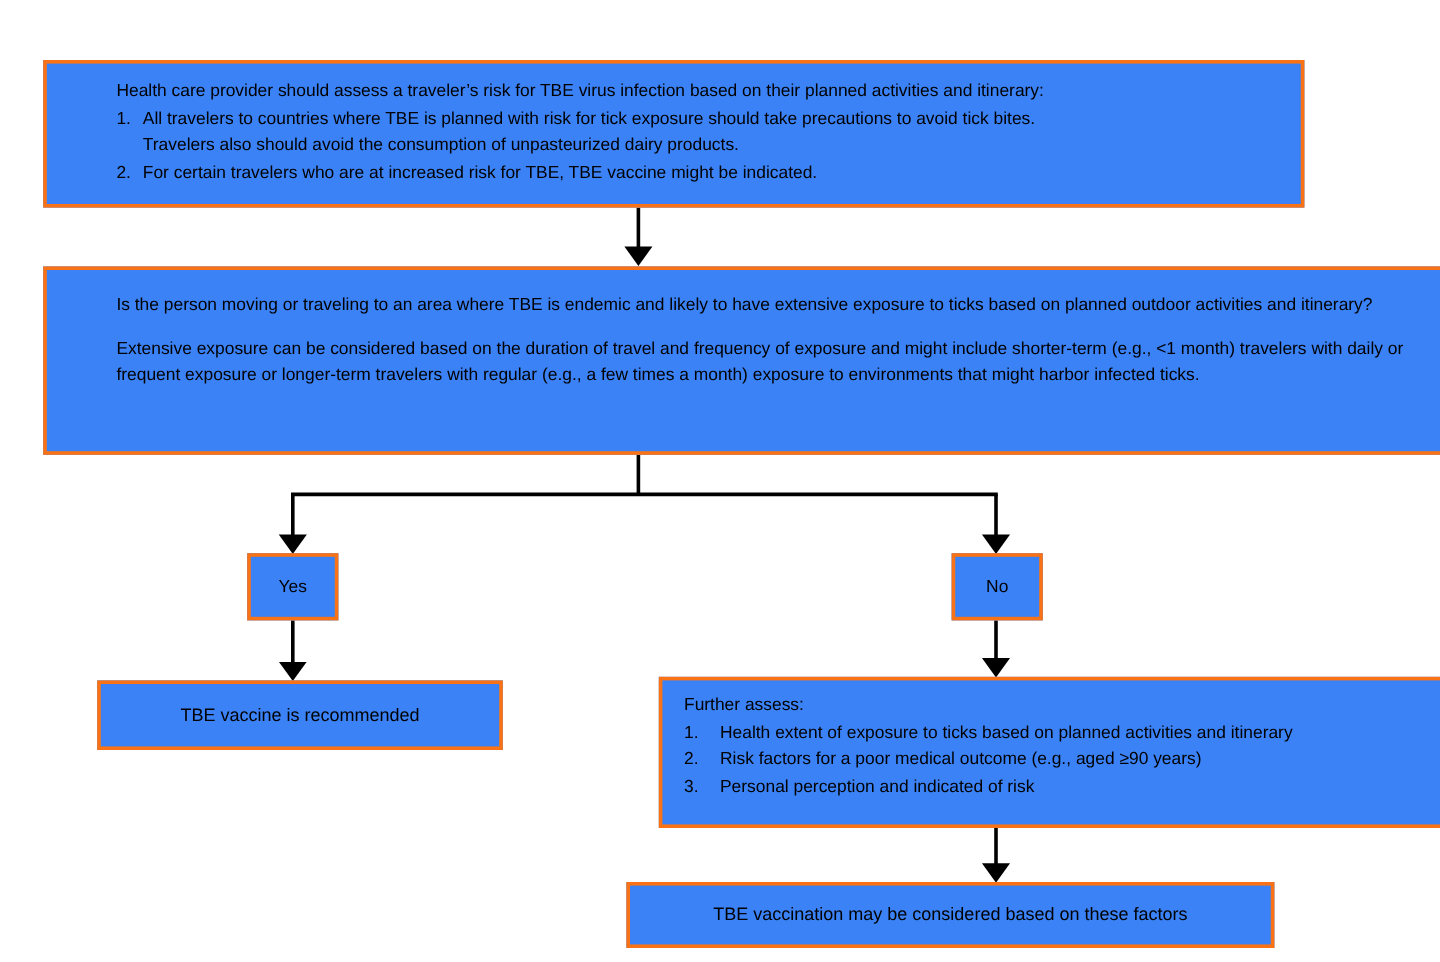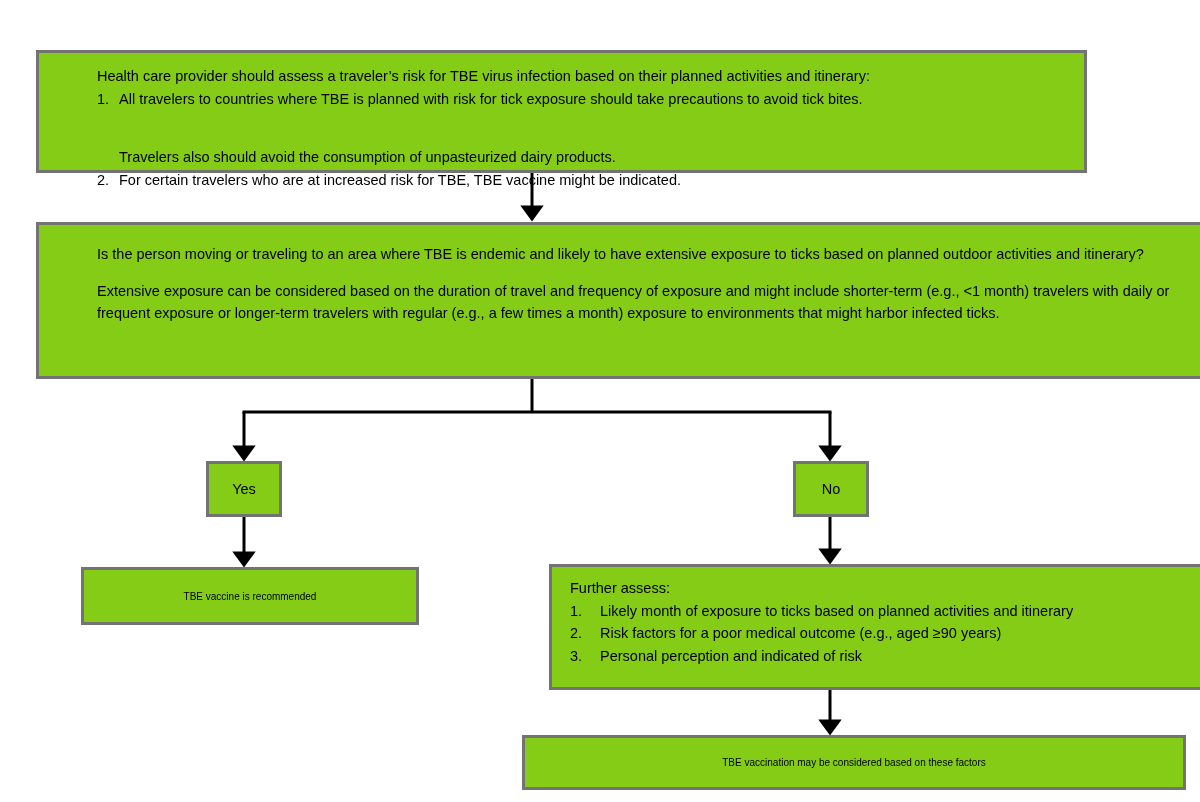--- a/index.html
+++ b/index.html
@@ -14,22 +14,22 @@
   #flowchart-root {
     position: relative;
     width: 1200px;
     height: 802px;
     background: #ffffff;
     overflow: hidden;
   }
   .node {
     position: absolute;
     box-sizing: border-box;
-    border: 3px solid #737373;
-    background: #84cc16;
+    border: 3px solid #f97316;
+    background: #3b82f6;
   }
   .node-text {
     font-size: 14.5px;
     line-height: 1.56;
     color: #000000;
     white-space: pre-wrap;
   }
   
   #box-intro {
     left: 36px;
@@ -74,49 +74,49 @@
     top: 567px;
     width: 338px;
     height: 58px;
   }
   .center-label {
     display: flex;
     align-items: center;
     justify-content: center;
     width: 100%;
     height: 100%;
-    font-size: 10px;
+    font-size: 15px;
     text-align: center;
     padding: 0 10px;
     box-sizing: border-box;
   }
   
   #box-further {
     left: 549px;
     top: 564px;
     width: 662px;
     height: 126px;
     padding: 10px 10px 8px 18px;
   }
   
   #box-considered {
     left: 522px;
     top: 735px;
-    width: 664px;
+    width: 540px;
     height: 55px;
   }
   
   .li-row { display: flex; }
   .li-num {
     flex: 0 0 auto;
     width: 22px;
   }
   .li-num.wide { width: 30px; }
   .li-body { flex: 1 1 auto; }
-  .li-cont { padding-left: 22px; margin-top: 36px; }
+  .li-cont { padding-left: 22px; }
 
   
   #connectors {
     position: absolute;
     left: 0;
     top: 0;
     width: 1200px;
     height: 802px;
     pointer-events: none;
   }
@@ -179,21 +179,21 @@
   </div>
 
   <div class="node" id="box-recommended">
     <div class="center-label">TBE vaccine is recommended</div>
   </div>
 
   <div class="node" id="box-further">
     <div class="node-text">Further assess:</div>
     <div class="li-row">
       <span class="li-num wide node-text">1.</span>
-      <span class="li-body node-text">Likely month of exposure to ticks based on planned activities and itinerary</span>
+      <span class="li-body node-text">Health extent of exposure to ticks based on planned activities and itinerary</span>
     </div>
     <div class="li-row">
       <span class="li-num wide node-text">2.</span>
       <span class="li-body node-text">Risk factors for a poor medical outcome (e.g., aged ≥90 years)</span>
     </div>
     <div class="li-row">
       <span class="li-num wide node-text">3.</span>
       <span class="li-body node-text">Personal perception and indicated of risk</span>
     </div>
   </div>

